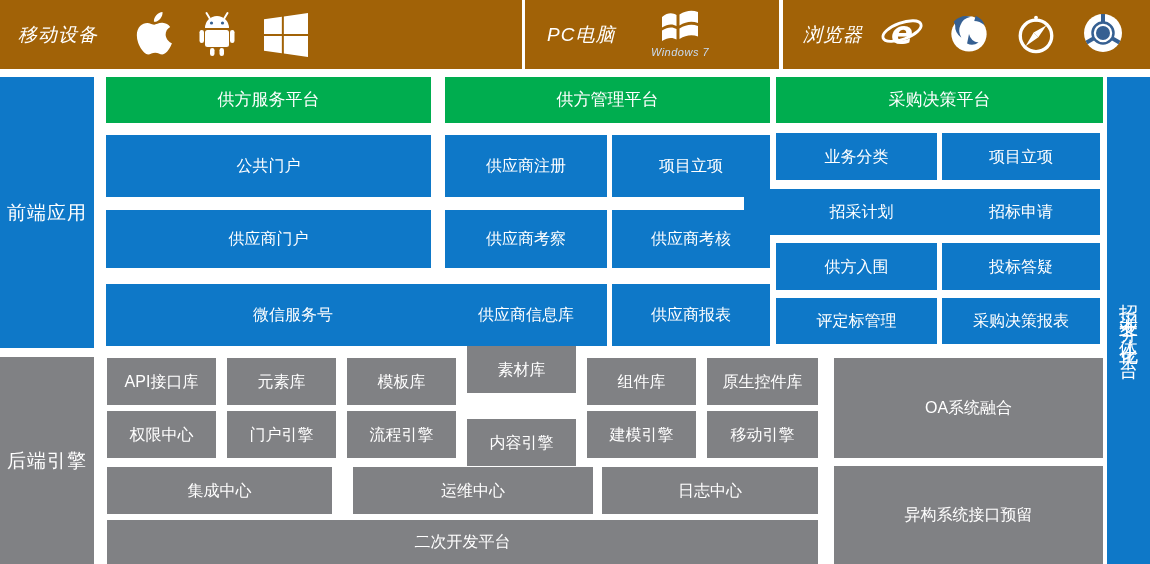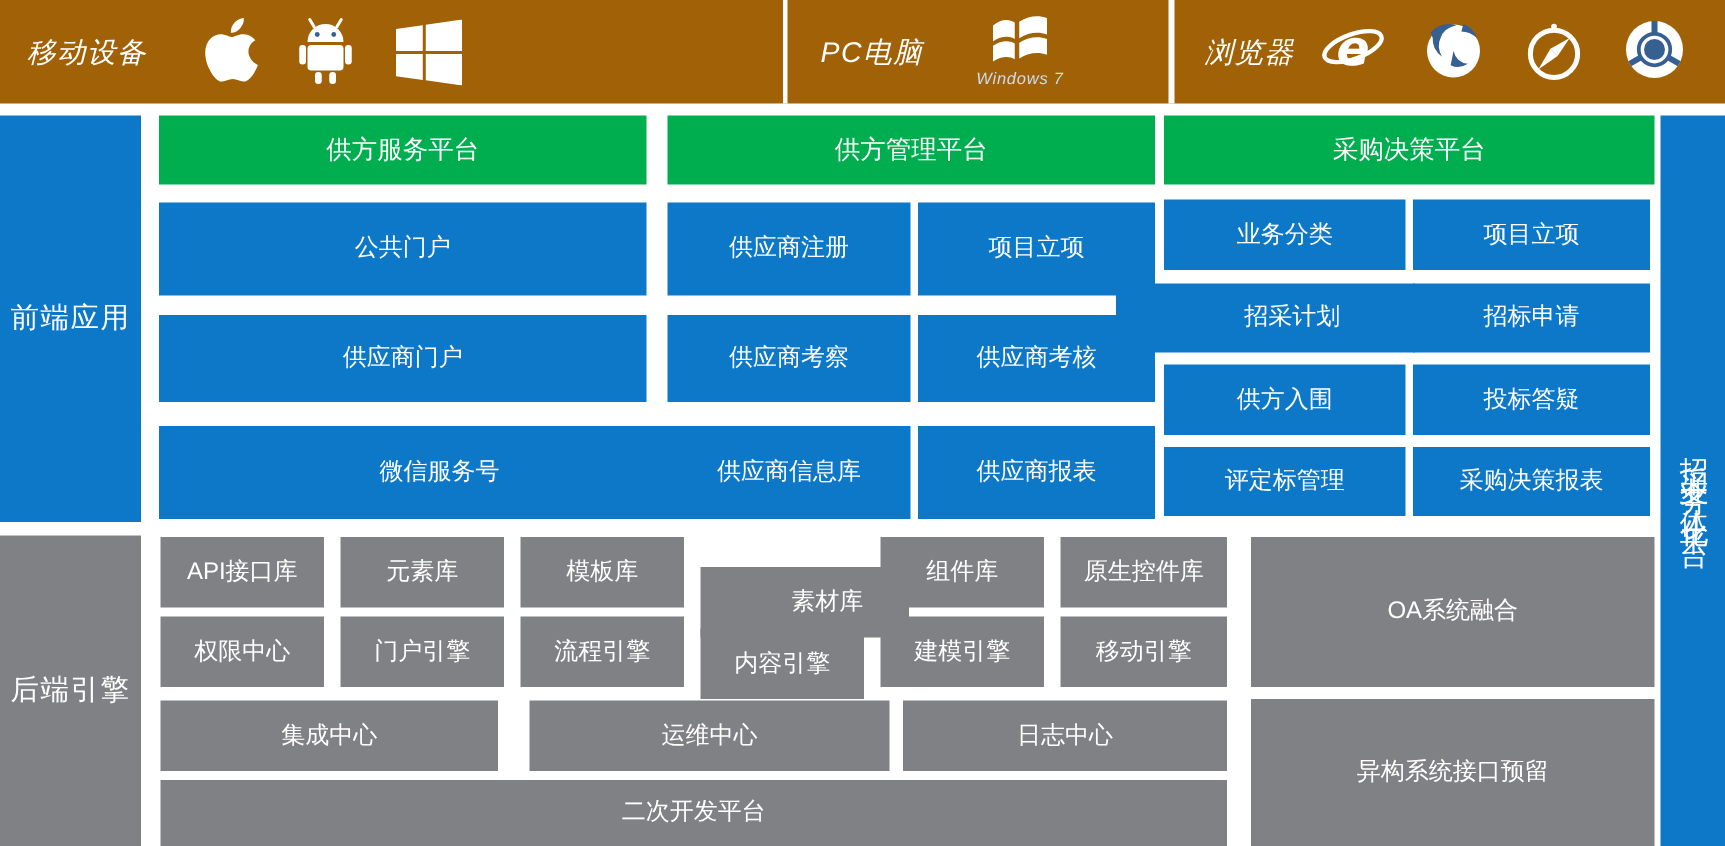--- a/index.html
+++ b/index.html
@@ -146,21 +146,21 @@
   <div class="box blue" style="left:744px;top:189px;width:163px;height:46px;padding-left:36px;">招采计划</div>
   <div class="box blue" style="left:942px;top:189px;width:158px;height:46px;">招标申请</div>
   <div class="box blue" style="left:776px;top:243px;width:161px;height:47px;">供方入围</div>
   <div class="box blue" style="left:942px;top:243px;width:158px;height:47px;">投标答疑</div>
   <div class="box blue" style="left:776px;top:298px;width:161px;height:46px;">评定标管理</div>
   <div class="box blue" style="left:942px;top:298px;width:158px;height:46px;">采购决策报表</div>
 
   <div class="box gray" style="left:107px;top:358px;width:109px;height:47px;">API接口库</div>
   <div class="box gray" style="left:227px;top:358px;width:109px;height:47px;">元素库</div>
   <div class="box gray" style="left:347px;top:358px;width:109px;height:47px;">模板库</div>
-  <div class="box gray" style="left:467px;top:378px;width:109px;height:47px;padding-left:30px;">素材库</div>
+  <div class="box gray" style="left:467px;top:346px;width:109px;height:47px;">素材库</div>
   <div class="box gray" style="left:587px;top:358px;width:109px;height:47px;">组件库</div>
   <div class="box gray" style="left:707px;top:358px;width:111px;height:47px;text-align:center;">原生控件库</div>
 
   <div class="box gray" style="left:107px;top:411px;width:109px;height:47px;">权限中心</div>
   <div class="box gray" style="left:227px;top:411px;width:109px;height:47px;">门户引擎</div>
   <div class="box gray" style="left:347px;top:411px;width:109px;height:47px;text-align:right;">流程引擎</div>
   <div class="box gray" style="left:467px;top:419px;width:109px;height:47px;text-align:center;">内容引擎</div>
   <div class="box gray" style="left:587px;top:411px;width:109px;height:47px;">建模引擎</div>
   <div class="box gray" style="left:707px;top:411px;width:111px;height:47px;">移动引擎</div>
 

